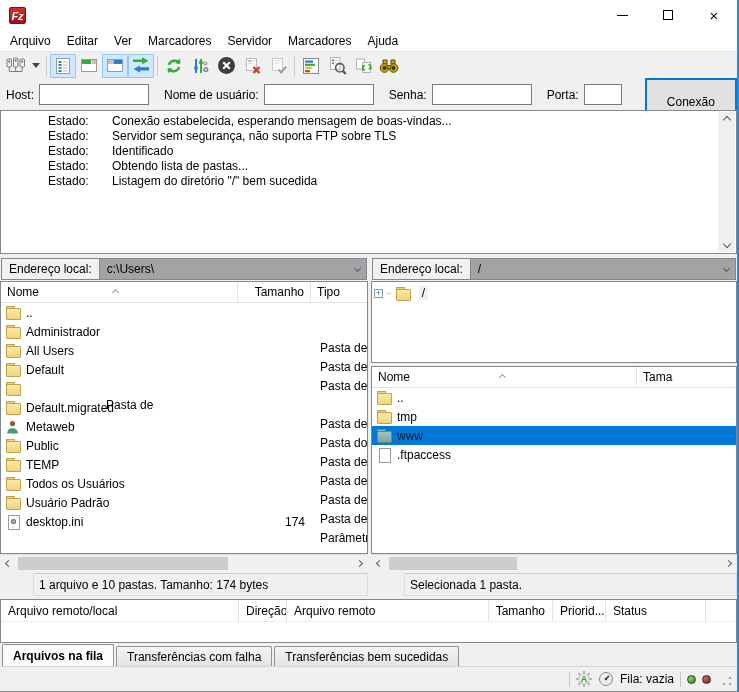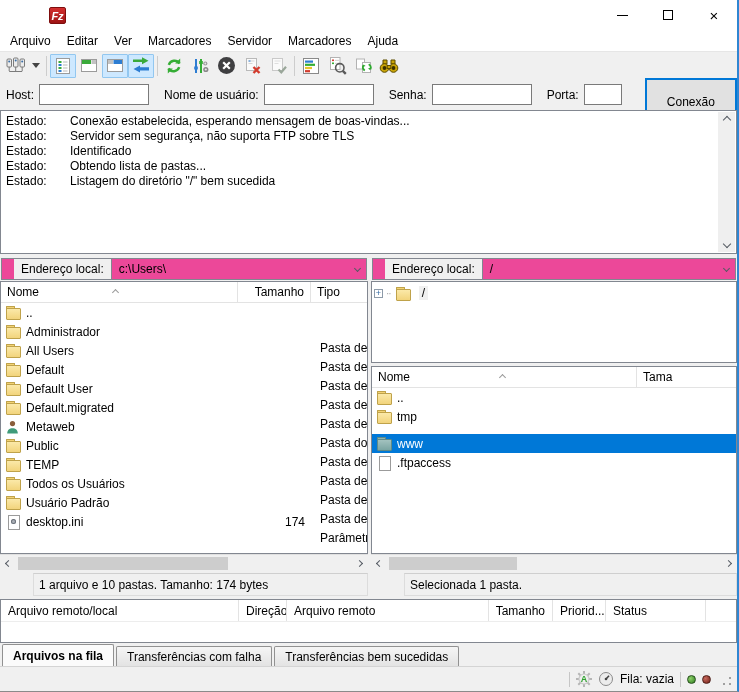--- a/index.html
+++ b/index.html
@@ -2,21 +2,21 @@
 <html><head>
 <meta charset="utf-8">
 <style>
   * { box-sizing: border-box; margin: 0; padding: 0; }
   html,body { width:739px; height:692px; overflow:hidden; }
   body { font-family:"Liberation Sans", sans-serif; font-size:12px; color:#000; background:#f0f0f0; }
   .window { width:739px; height:692px; display:flex; flex-direction:column; background:#f0f0f0;
             border-right:2px solid #2f86d2; border-bottom:1px solid #8a8a8a; }
 
   
-  .titlebar { height:30px; background:#fff; display:flex; align-items:center; flex:none;padding-left:40px; }
+  .titlebar { height:30px; background:#fff; display:flex; align-items:center; flex:none; }
   .app-logo { width:17px; height:17px; margin-left:9px; background:linear-gradient(#d32f2f,#9e1313);
               color:#fff; font-weight:bold; font-style:italic; font-size:11px; line-height:17px;
               text-align:center; border-radius:2px; border:1px solid #7e0d0d; }
   .win-controls { margin-left:auto; display:flex; height:100%; }
   .win-btn { width:46px; height:100%; display:flex; align-items:center; justify-content:center; }
   .glyph-min { width:11px; height:1px; background:#000; }
   .glyph-max { width:10px; height:10px; border:1px solid #000; }
   .glyph-close { font-size:15px; line-height:15px; }
 
   
@@ -42,52 +42,52 @@
   .qc-label { flex:none; }
   .qc-input { height:21px; border:1px solid #7a7a7a; background:#fff; font:inherit; padding:0 4px; }
   .qc-host { width:110px; } .qc-user { width:110px; } .qc-pass { width:100px; } .qc-port { width:38px; }
   .qc-btn { height:23px; padding:16px 10px; background:#e1e1e1; border:1px solid #0078d7;
             box-shadow:inset 0 0 0 1px #0078d7; font:inherit; margin-left:18px; }
   .qc-gap { width:6px; }
 
   
   .log { height:144px; background:#fff; border:1px solid #828790; position:relative; overflow:hidden; flex:none; }
   .log-inner { padding:3px 22px 0 5px; }
-  .log-line { display:flex; line-height:15px; white-space:nowrap; }
+  .log-line { display:flex; line-height:15px; white-space:nowrap;margin-left:42px; }
   .log-label { width:64px; flex:none; }
   .vscroll { position:absolute; top:1px; right:1px; bottom:1px; width:17px; background:#efefef;
              display:flex; flex-direction:column; justify-content:space-between; align-items:center; padding:5px 0; }
 
   
   .panes { flex:1; display:flex; padding-top:3px; min-height:0; }
   .pane { display:flex; flex-direction:column; min-width:0; }
   .pane.local { width:368px; flex:none; }
   .pane.remote { flex:1; }
   .splitter { width:3px; flex:none; }
 
   .addressbar { height:24px; display:flex; align-items:center; padding:1px 1px 2px 1px; flex:none; }
-  .addrbox { flex:1; display:flex; align-items:stretch; border:1px solid #828790; background:#ec4899; height:22px;padding-left:12px; }
+  .addrbox { flex:1; display:flex; align-items:stretch; border:1px solid #828790; background:#a3a3a3; height:22px; }
   .addr-label { background:#f0f0f0; border-right:1px solid #828790; display:flex; align-items:center;
                 padding:0 7px; flex:none; white-space:nowrap; }
   .addr-value { flex:1; display:flex; align-items:center; padding:0 7px; white-space:nowrap; overflow:hidden; }
   .addr-chevbox { width:18px; display:flex; align-items:center; justify-content:center; flex:none; }
 
   .treepanel { height:82px; background:#fff; border:1px solid #828790; margin-bottom:3px; padding:4px 2px; flex:none; }
   .tree-item { display:flex; align-items:center; gap:3px; }
   .plusbox { width:9px; height:9px; border:1px solid #8d9aa8; background:#fff; color:#3a6ea5;
              font-size:9px; line-height:7px; text-align:center; flex:none; }
   .tree-dash { color:#a8a8a8; font-size:10px; letter-spacing:-1px; }
   .tree-label { padding:0 3px; background:#f0f0f0; }
 
   .filelist { flex:1; background:#fff; border:1px solid #828790; overflow:hidden; display:flex; flex-direction:column; min-height:0; }
   .fl-header { height:21px; display:flex; align-items:center; border-bottom:1px solid #e3e3e3; flex:none; position:relative; background:#fff; }
   .fl-header .hcell { height:100%; display:flex; align-items:center; padding:0 6px; border-right:1px solid #e3e3e3; white-space:nowrap; overflow:hidden; }
   .sort-ind { position:absolute; top:2px; }
   .row { height:19px; display:flex; align-items:center; padding-left:3px; white-space:nowrap; }
-  .row.selected { background:#0078d7; color:#ffffff;margin-top:8px; }
+  .row.selected { background:#0078d7; color:#0f172a; }
   .local .h-name { width:237px; } .local .h-size { width:73px; justify-content:flex-end; } .local .h-type { flex:1; border-right:none !important; }
   .local .c-namew { width:214px; overflow:hidden; flex:none; }
   .local .c-size { width:73px; text-align:right; padding-right:8px; flex:none; }
   .local .c-type { flex:1; padding-left:7px; overflow:hidden;margin-top:32px; }
   .remote .h-name { width:265px; } .remote .h-size { flex:1; border-right:none !important; }
   .remote .c-namew { flex:1; overflow:hidden; }
 
   .fi { width:15px; height:13px; position:relative; margin:0 5px 0 2px; flex:none; }
   .fi.folder::before, .fi.folder-link::before { content:""; position:absolute; left:0; top:0; width:7px; height:4px;
        background:#f3d374; border:1px solid #bfa24a; border-bottom:none; border-radius:1px 1px 0 0; }
@@ -389,21 +389,20 @@
           <span class="c-type">Pasta de</span>
         </div>
         <div class="row">
           <span class="fi folder"></span>
           <span class="c-namew">Default</span>
           <span class="c-size"></span>
           <span class="c-type">Pasta de</span>
         </div>
         <div class="row">
           <span class="fi folder"></span>
-          <span class="c-namew">Default User</span>
           <span class="c-size"></span>
           <span class="c-type">Pasta de</span>
         </div>
         <div class="row">
           <span class="fi folder"></span>
           <span class="c-namew">Default.migrated</span>
           <span class="c-size"></span>
           <span class="c-type">Pasta de</span>
         </div>
         <div class="row">

